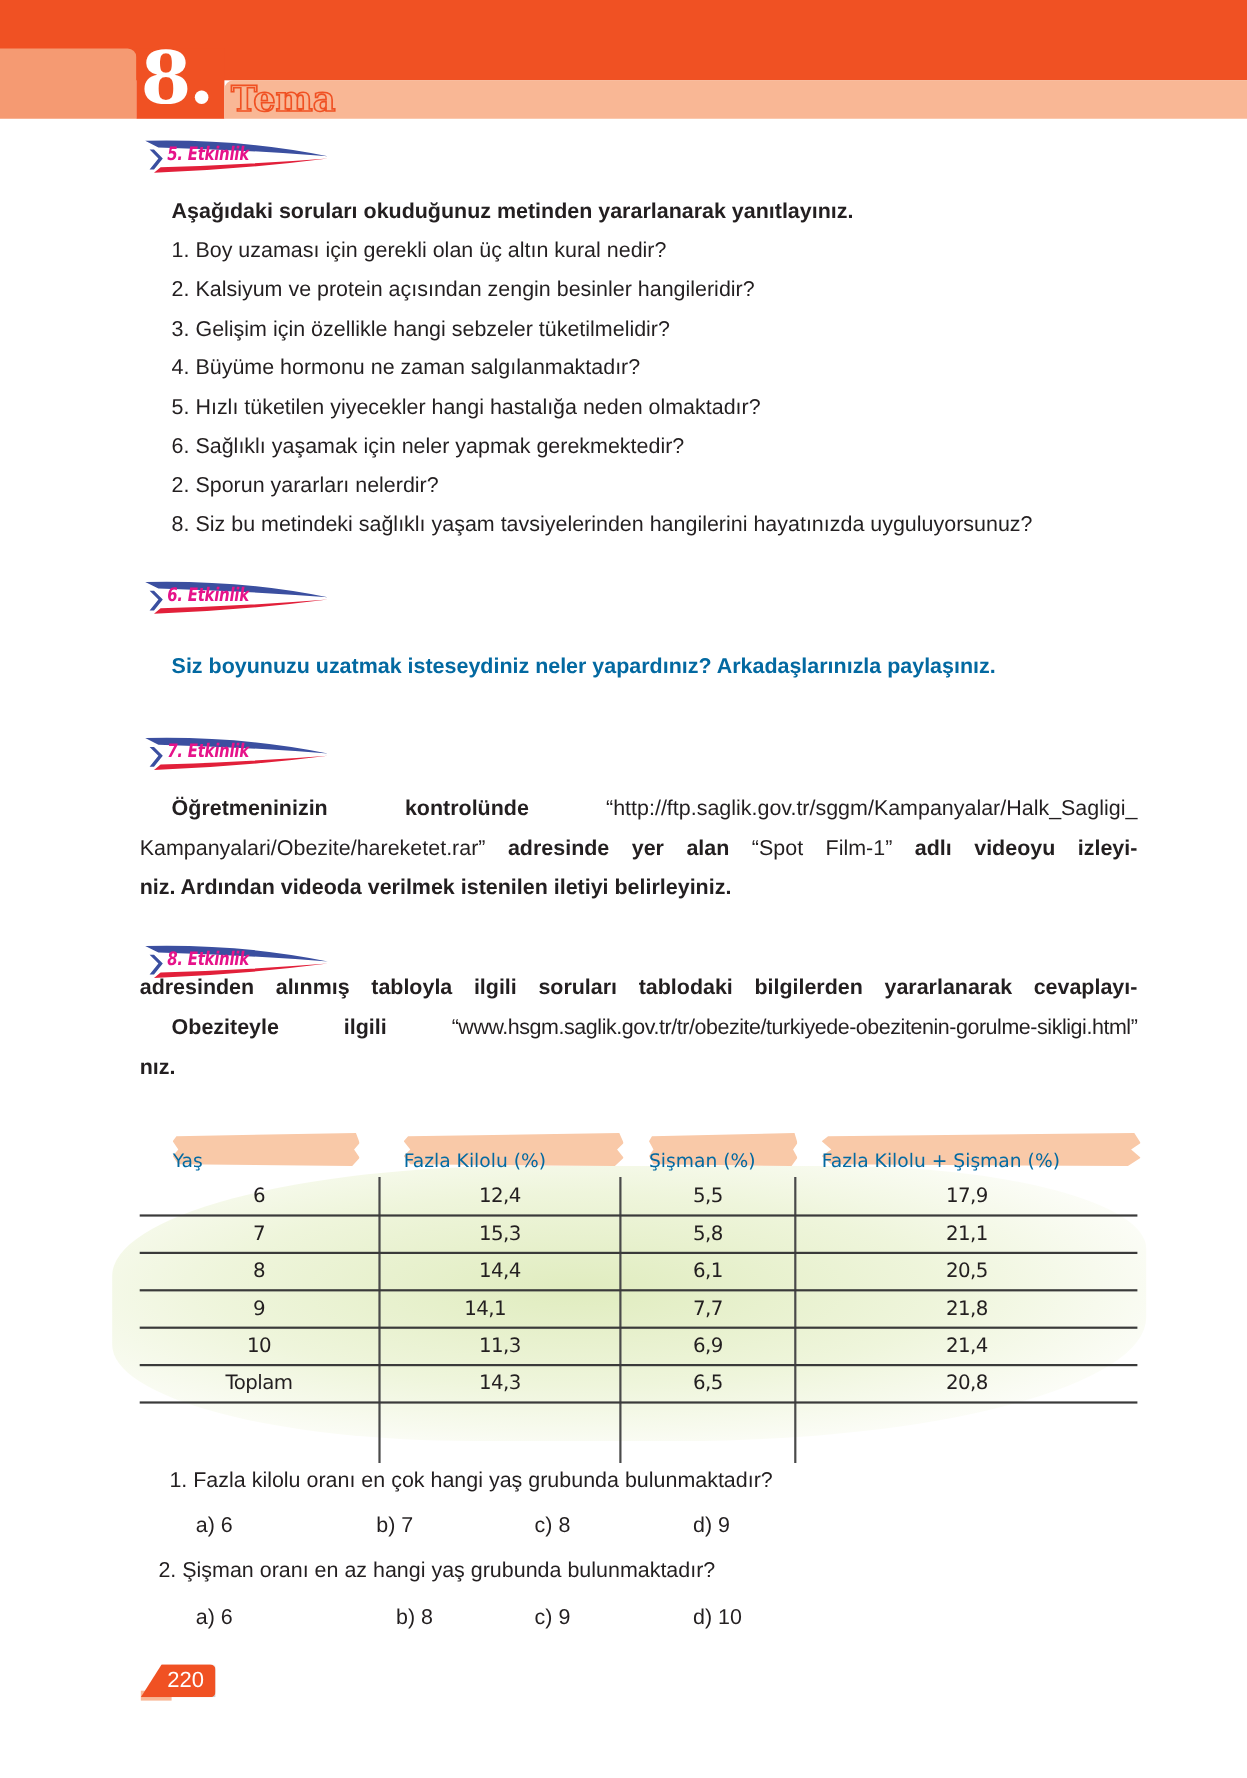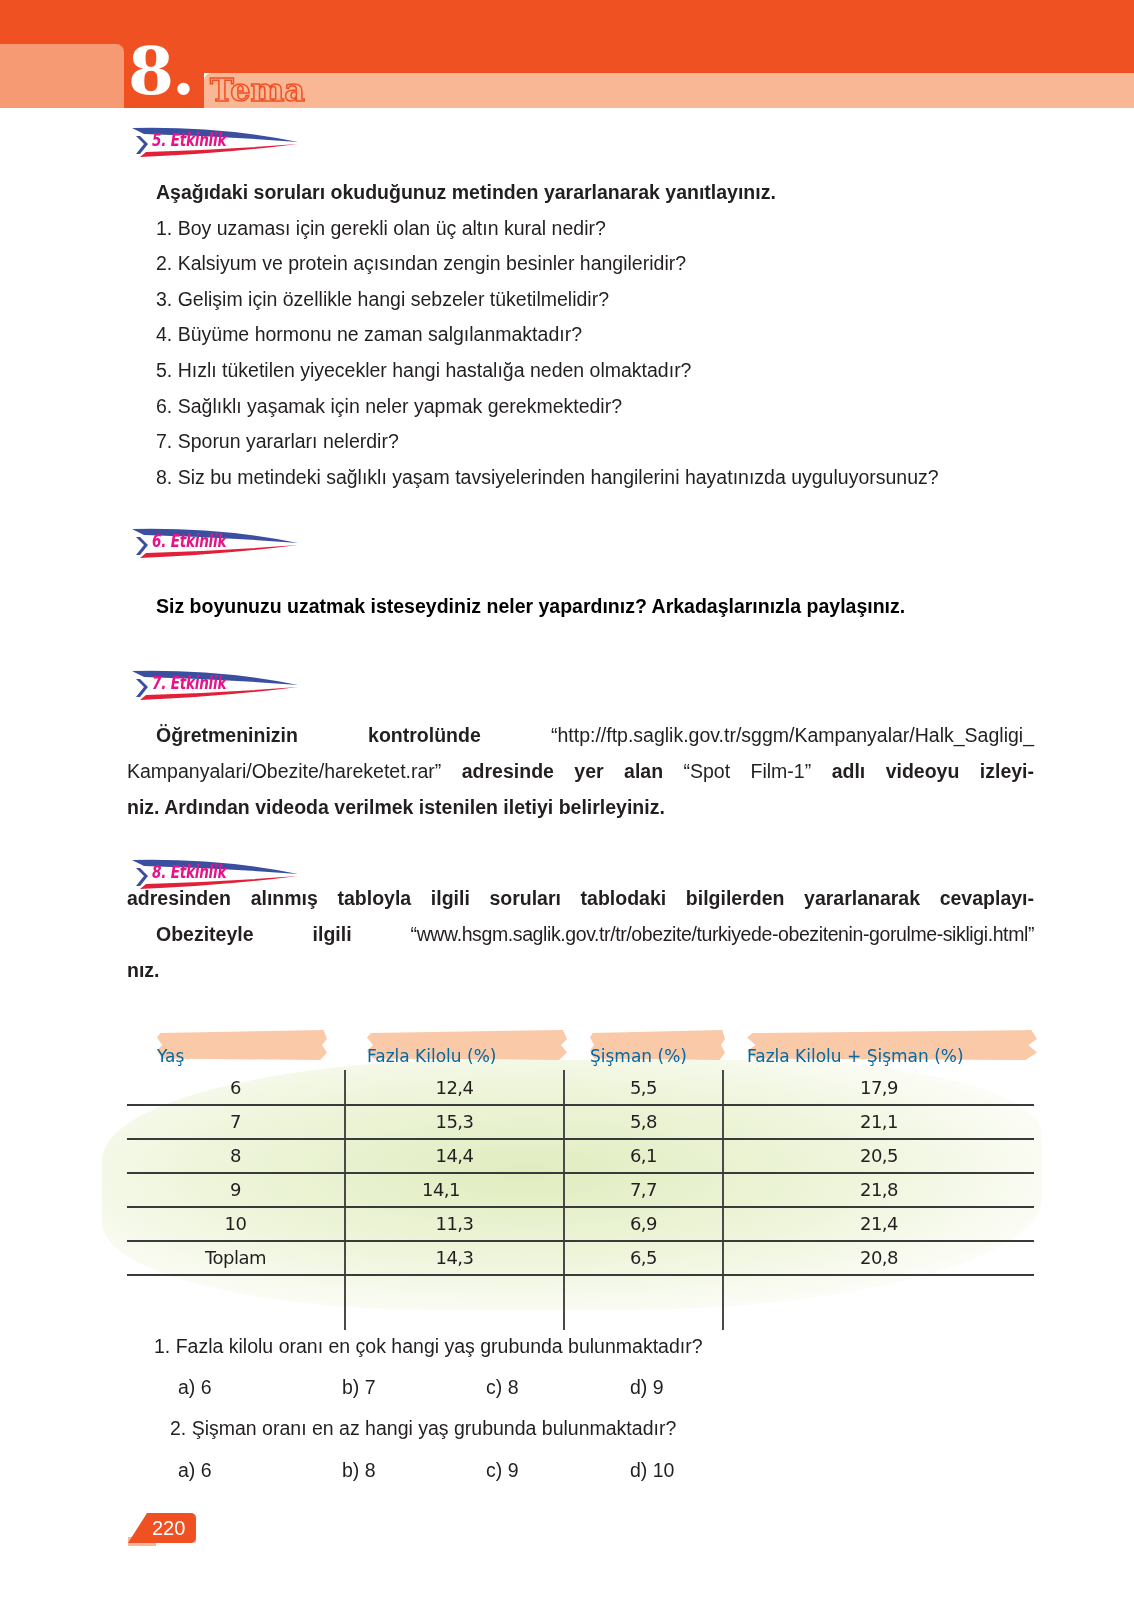--- a/index.html
+++ b/index.html
@@ -12,21 +12,21 @@
   .hdr-mid { position: absolute; left: 124px; top: 44px; width: 80px; height: 64px; background: #f05123; }
   .hdr-right { position: absolute; left: 204px; top: 73px; width: 930px; height: 35px; background: #f9b795; border-top-left-radius: 8px; }
   .theme-num { position: absolute; left: 128px; top: 38px; font-family: "DejaVu Serif", serif; font-weight: bold; font-size: 66px; line-height: 66px; color: #ffffff; letter-spacing: -2px; }
   .theme-label { position: absolute; left: 210px; top: 74px; font-family: "DejaVu Serif", serif; font-weight: bold; font-size: 32px; line-height: 32px; color: #f9b795; -webkit-text-stroke: 1.5px #f05123; }
 
   
   .banner { position: absolute; left: 130px; width: 172px; height: 36px; }
   .banner svg { position: absolute; left: 0; top: 0; }
   .banner-label { position: absolute; left: 22px; top: 6px; font-family: "DejaVu Sans", sans-serif; font-style: italic; font-weight: bold; font-size: 17px; color: #e6138a; transform: scaleX(0.8); transform-origin: left center; letter-spacing: -0.3px; }
 
-  .text { position: absolute; font-size: 19.5px; line-height: 36px; color: #000000; }
+  .text { position: absolute; font-size: 19.5px; line-height: 36px; color: #0369a1; }
   .bold { font-weight: bold; }
   .q-list { position: absolute; left: 156px; top: 175px; }
   .q-item { font-size: 19.5px; line-height: 35.6px; }
   .q-intro { font-weight: bold; }
 
   .para { position: absolute; left: 127px; width: 907px; font-size: 19.5px; line-height: 36px; text-align: justify; }
   .para b { font-weight: bold; }
   .jline { display: block; text-align: justify; text-align-last: justify; }
   .lline { display: block; }
 
@@ -67,21 +67,21 @@
 </div>
 
 <div class="q-list">
   <div class="q-item q-intro">Aşağıdaki soruları okuduğunuz metinden yararlanarak yanıtlayınız.</div>
   <div class="q-item">1. Boy uzaması için gerekli olan üç altın kural nedir?</div>
   <div class="q-item">2. Kalsiyum ve protein açısından zengin besinler hangileridir?</div>
   <div class="q-item">3. Gelişim için özellikle hangi sebzeler tüketilmelidir?</div>
   <div class="q-item">4. Büyüme hormonu ne zaman salgılanmaktadır?</div>
   <div class="q-item">5. Hızlı tüketilen yiyecekler hangi hastalığa neden olmaktadır?</div>
   <div class="q-item">6. Sağlıklı yaşamak için neler yapmak gerekmektedir?</div>
-  <div class="q-item">7. Sporun yararları nelerdir?</div>
+  <div class="q-item">2. Sporun yararları nelerdir?</div>
   <div class="q-item">8. Siz bu metindeki sağlıklı yaşam tavsiyelerinden hangilerini hayatınızda uyguluyorsunuz?</div>
 </div>
 
 <div class="banner" style="top:525px;">
   <svg width="172" height="36" viewBox="0 0 172 36">
     <path d="M2 4 Q90 2 168 18 Q90 12 14 10 Z" fill="#3b4fa0"></path>
     <path d="M10 33 Q90 30 168 20 Q90 26 16 28 Z" fill="#e2203a"></path>
     <path d="M6 12 L14 20 L6 30 L10 30 L18 20 L10 12 Z" fill="#3b4fa0"></path>
   </svg>
   <span class="banner-label">6. Etkinlik</span>
@@ -170,23 +170,23 @@
   <div class="cell" style="left:483px; width:157px; top:222px;">6,5</div>
   <div class="cell" style="left:642px; width:310px; top:222px;">20,8</div>
 </div>
 
 <div class="mc" style="left:154px; top:1328px;">1. Fazla kilolu oranı en çok hangi yaş grubunda bulunmaktadır?</div>
 <div class="opt" style="left:178px; top:1369px;">a) 6</div>
 <div class="opt" style="left:342px; top:1369px;">b) 7</div>
 <div class="opt" style="left:486px; top:1369px;">c) 8</div>
 <div class="opt" style="left:630px; top:1369px;">d) 9</div>
 
-<div class="mc" style="left:170px; top:1410px;">2. Şişman oranı en az hangi yaş grubunda bulunmaktadır?</div>
+<div class="mc" style="left:144px; top:1410px;">2. Şişman oranı en az hangi yaş grubunda bulunmaktadır?</div>
 <div class="opt" style="left:178px; top:1452px;">a) 6</div>
-<div class="opt" style="left:342px; top:1452px;">b) 8</div>
+<div class="opt" style="left:360px; top:1452px;">b) 8</div>
 <div class="opt" style="left:486px; top:1452px;">c) 9</div>
 <div class="opt" style="left:630px; top:1452px;">d) 10</div>
 
 <div class="page-num">
   <div class="pn-shade"></div>
   <div class="pn-tag"></div>
   <div class="pn-text">220</div>
 </div>
 
 </body></html>

